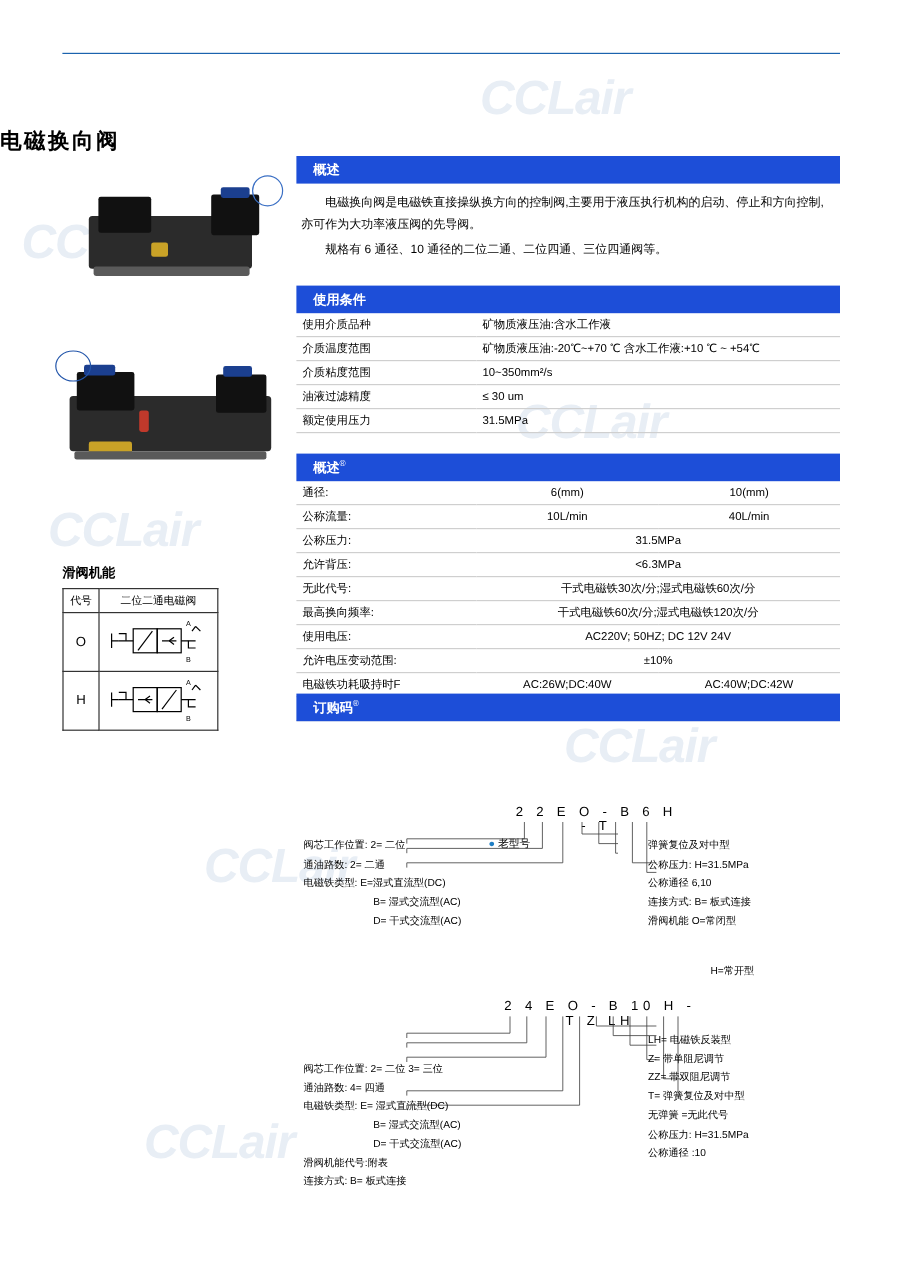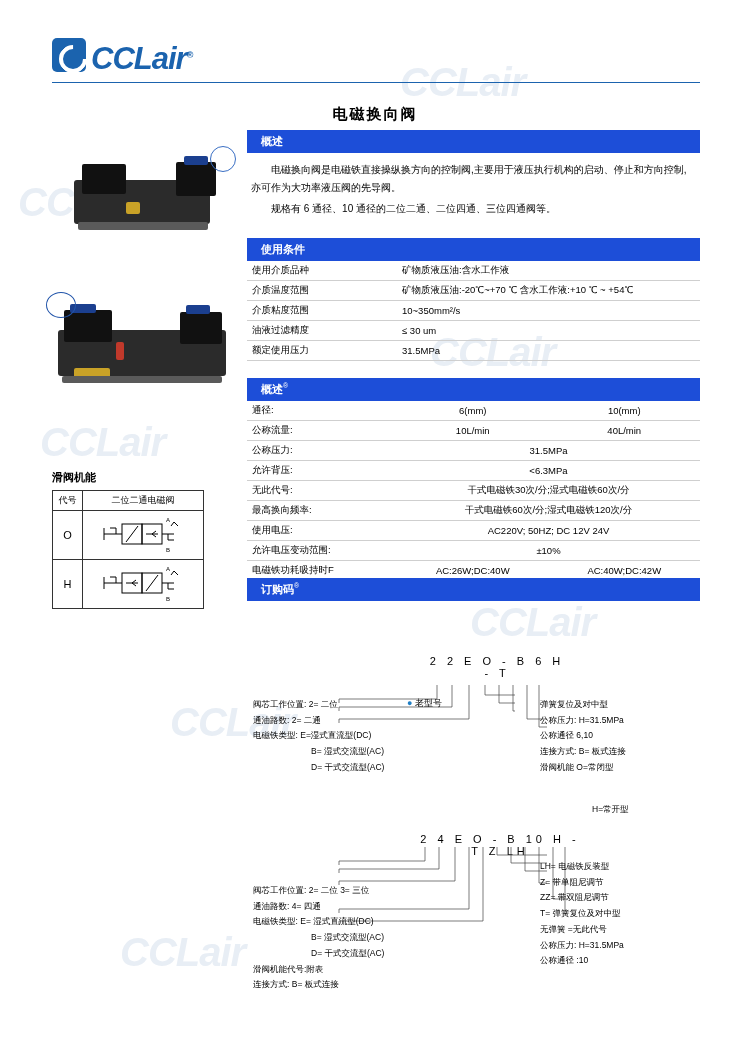--- a/index.html
+++ b/index.html
@@ -32,22 +32,22 @@
     transform:rotate(-45deg);
   }
   .logo-text {
     font-size:31px; font-weight:bold; color:#1b63ae; font-style:italic;
     line-height:34px; letter-spacing:-1px;
   }
   .logo-reg { font-size:9px; vertical-align:super; font-style:normal; }
   .header-rule { border-bottom:1.5px solid #1b63ae; margin-top:6px; }
 
   .doc-title {
-    position:absolute; top:105px; left:0; width:750px; text-align:center;
-    font-size:15px; font-weight:bold; letter-spacing:2px;
+    position:absolute; top:105px; left:0; width:750px; text-align:left;
+    font-size:18px; font-weight:bold; letter-spacing:2px;
   }
 
   
   .bar {
     background:#1d4ed8; color:#fff; font-weight:bold; font-size:11px;
     padding:4px 8px 4px 14px; position:relative;
   }
   .bar .r { font-size:7px; vertical-align:super; font-weight:normal; }
 
   .sec { position:absolute; }
@@ -63,21 +63,21 @@
   table.t td {
     border-bottom:1px solid #cfcfcf; padding:3px 5px; vertical-align:middle;
   }
   table.t tr:last-child td { border-bottom:1px solid #cfcfcf; }
   .lbl { width:150px; }
   .ctr { text-align:center; }
 
   
   .fn-wrap { position:absolute; top:470px; left:52px; width:180px; }
   .fn-title { font-size:11px; font-weight:bold; margin-bottom:5px; }
-  table.fn { border-collapse:collapse; width:152px; font-size:9px; }
+  table.fn { border-collapse:collapse; width:130px; font-size:9px; }
   table.fn td, table.fn th {
     border:1px solid #333; padding:3px 2px; text-align:center; font-weight:normal;
   }
   table.fn .code { width:30px; height:42px; font-size:11px; }
   .sym { height:42px; }
 
   
   .order-body { position:relative; height:405px; font-size:8.5px; }
   .bullet { color:#1f7ec4; }
   .codeline { text-align:center; font-size:11px; letter-spacing:4px; font-weight:normal; }
@@ -101,24 +101,20 @@
 <div class="wm" style="left:40px; top:420px;">CCLair</div>
 <div class="wm" style="left:400px; top:60px;">CCLair</div>
 <div class="wm" style="left:430px; top:330px;">CCLair</div>
 <div class="wm" style="left:170px; top:700px;">CCLair</div>
 <div class="wm" style="left:470px; top:600px;">CCLair</div>
 <div class="wm" style="left:120px; top:930px;">CCLair</div>
 
 <div class="page">
 
   <div class="header">
-    <div class="logo-row">
-      <div class="logo-mark"></div>
-      <div class="logo-text"><span>CCLair</span><span class="logo-reg">®</span></div>
-    </div>
     <div class="header-rule"></div>
   </div>
 
   <div class="doc-title">电磁换向阀</div>
 
   <div class="valve" style="left:60px; top:140px; width:170px; height:100px;">
     <div class="v-body" style="left:14px; top:40px; width:136px; height:44px;"></div>
     <div class="v-dark" style="left:22px; top:24px; width:44px; height:30px;"></div>
     <div class="v-dark" style="left:116px; top:22px; width:40px; height:34px;"></div>
     <div class="v-blue" style="left:124px; top:16px; width:24px; height:9px;"></div>
@@ -276,21 +272,21 @@
 
   <div class="sec" id="sec-order">
     <div class="bar"><span>订购码</span><span class="r">®</span></div>
 
     <div class="order-body">
 
       <div style="position:absolute; left:160px; top:72px; font-size:9px;margin-top:24px;">
         <span class="bullet">●</span>
         <span>老型号</span>
       </div>
-      <div class="codeline" style="position:absolute; left:180px; top:54px; width:140px;">2 2 E O - B 6 H - T</div>
+      <div class="codeline" style="position:absolute; left:180px; top:70px; width:140px;">2 2 E O - B 6 H - T</div>
 
       <svg style="position:absolute; left:0; top:80px;" width="453" height="90">
         <g stroke="#444" stroke-width="0.7" fill="none">
           <path d="M190 4 V18 H92 V22"></path>
           <path d="M205 4 V26 H92 V30"></path>
           <path d="M222 4 V38 H92 V42"></path>
           <path d="M238 4 V14 H268"></path>
           <path d="M252 4 V22 H268"></path>
           <path d="M266 4 V30 H268"></path>
           <path d="M280 4 V38 H300"></path>

